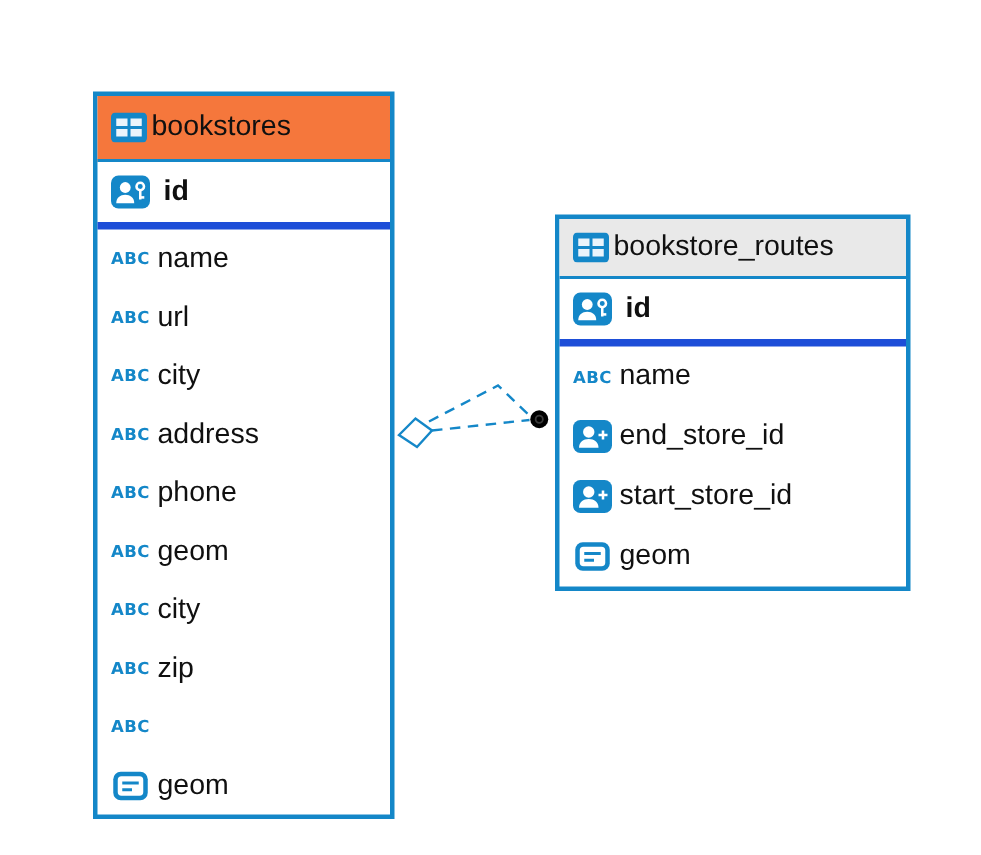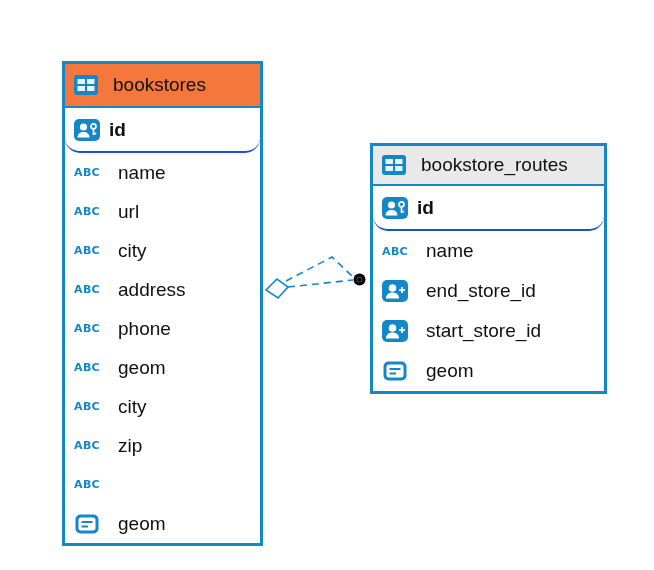--- a/index.html
+++ b/index.html
@@ -14,38 +14,37 @@
   }
   .canvas { position: absolute; inset: 0; }
 
   .er-table {
     position: absolute;
     background: #ffffff;
     border: 3px solid #1487c8;
     box-sizing: border-box;
   }
   .er-header {
-    display: flex; align-items: center; gap: 15px;
+    display: flex; align-items: center; gap: 3px;
     padding: 0 9px;
     border-bottom: 2px solid #1487c8;
     box-sizing: border-box;
   }
   .er-header.orange { background: #f5773c; }
   .er-header.gray   { background: #e9e9e9; }
   .er-title { font-size: 19px; color: #101010; white-space: nowrap; }
 
   .pk-row {
     display: flex; align-items: center; gap: 9px;
     padding: 0 9px;
-    border-bottom: 2px solid #1d4ed8;
-    box-sizing: border-box;
-    border-radius: 15px;
+    border-bottom: 5px solid #1d4ed8;
+    box-sizing: border-box;
   }
   .field-row {
-    display: flex; align-items: center; gap: 18px;
+    display: flex; align-items: center; gap: 5px;
     padding: 0 9px;
     box-sizing: border-box;
   }
   .fname { font-size: 19px; color: #101010; white-space: nowrap; }
   .bold  { font-weight: 700; }
 
   .abc-icon {
     flex: 0 0 26px; width: 26px; text-align: center;
     color: #1487c8; font-weight: 800; font-size: 11px;
     letter-spacing: 0.3px;

